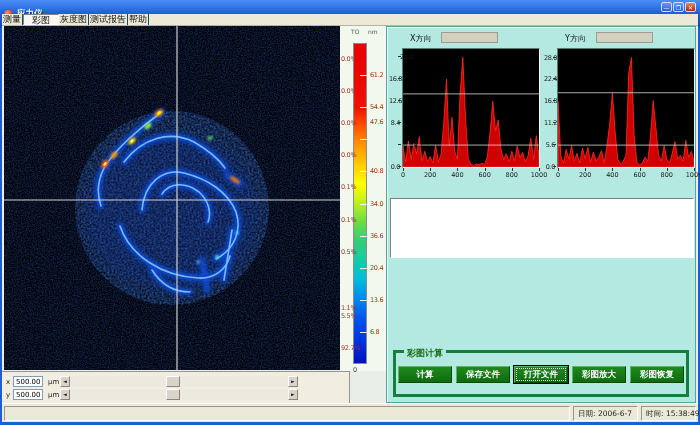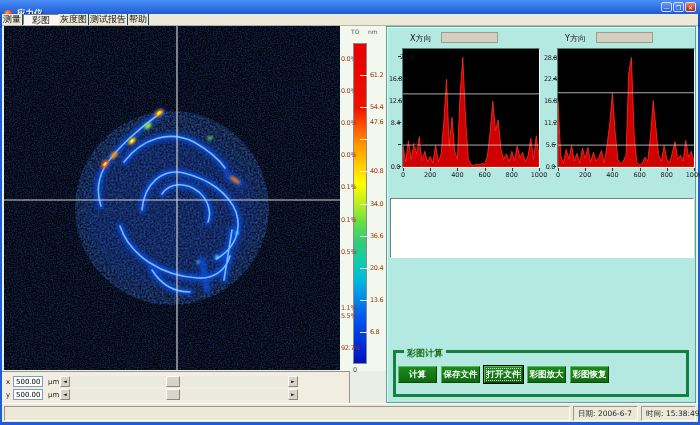--- a/index.html
+++ b/index.html
@@ -65,21 +65,21 @@
   .tick-dash-x { position:absolute; width:1px; height:3px; background:#333; top:141px; }
 
   .text-area { position:absolute; left:3px; top:171px; width:304px; height:60px; background:#fff;
     border:1px solid; border-color:#808080 #fff #fff #808080; }
 
   .calc-group { position:absolute; left:6px; top:323px; width:296px; height:47px;
     border:3px solid #15803d; }
   .calc-title { position:absolute; left:8px; top:-6px; background:#b4e9e2; padding:0 3px;
     font-size:9px; font-weight:bold; color:#1b6e1b; }
   .btn-row { position:absolute; left:2px; top:13px; display:flex; gap:4px; }
-  .gbtn { width:39px; height:17px; background:linear-gradient(#1d8a1d,#0e6b0e); color:#fff;
+  .gbtn { width:54px; height:17px; background:linear-gradient(#1d8a1d,#0e6b0e); color:#fff;
     font-size:8.5px; font-weight:bold; font-family:"DejaVu Sans", sans-serif;
     border:1px solid; border-color:#5cb85c #074a07 #074a07 #5cb85c; padding:0; }
   .gbtn.focused { box-shadow:0 0 0 1px #000; outline:1px dotted #cfe8cf; outline-offset:-3px; }
 
   
   .ctrl-strip { position:absolute; left:0; top:345px; width:348px; height:32px; background:#f1eee1;
     border-top:1px solid #9a968a; border-right:1px solid #9a968a; }
   .ctrl-row { position:absolute; left:0; width:300px; height:11px; }
   .axis-lab { position:absolute; left:4px; top:2px; font-size:7px; color:#222; }
   .val-field { position:absolute; left:11px; top:0; width:30px; height:11px; background:#fff;

